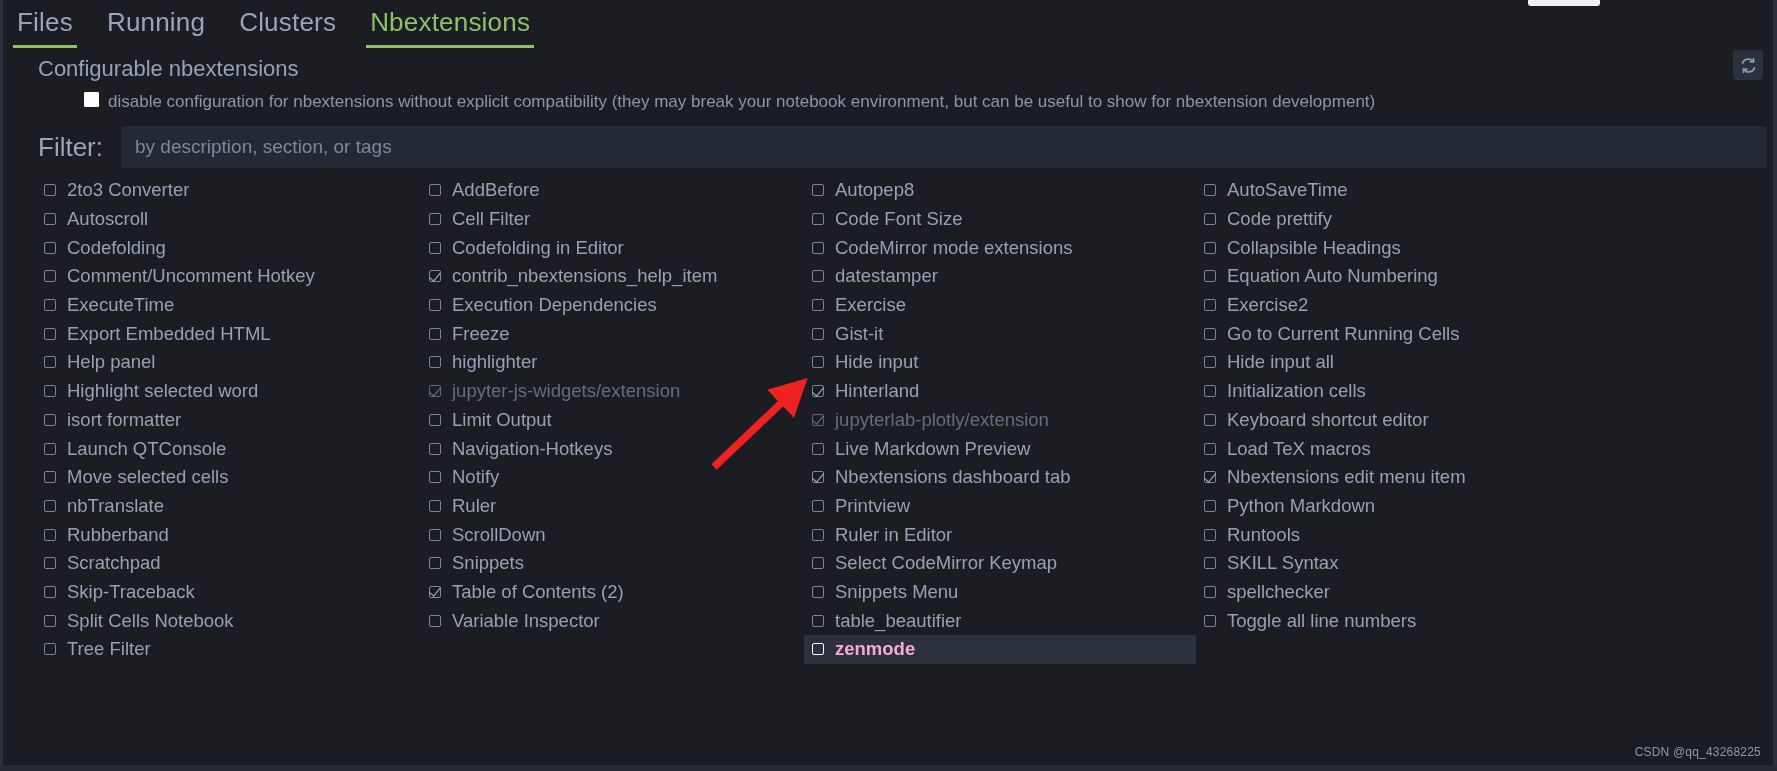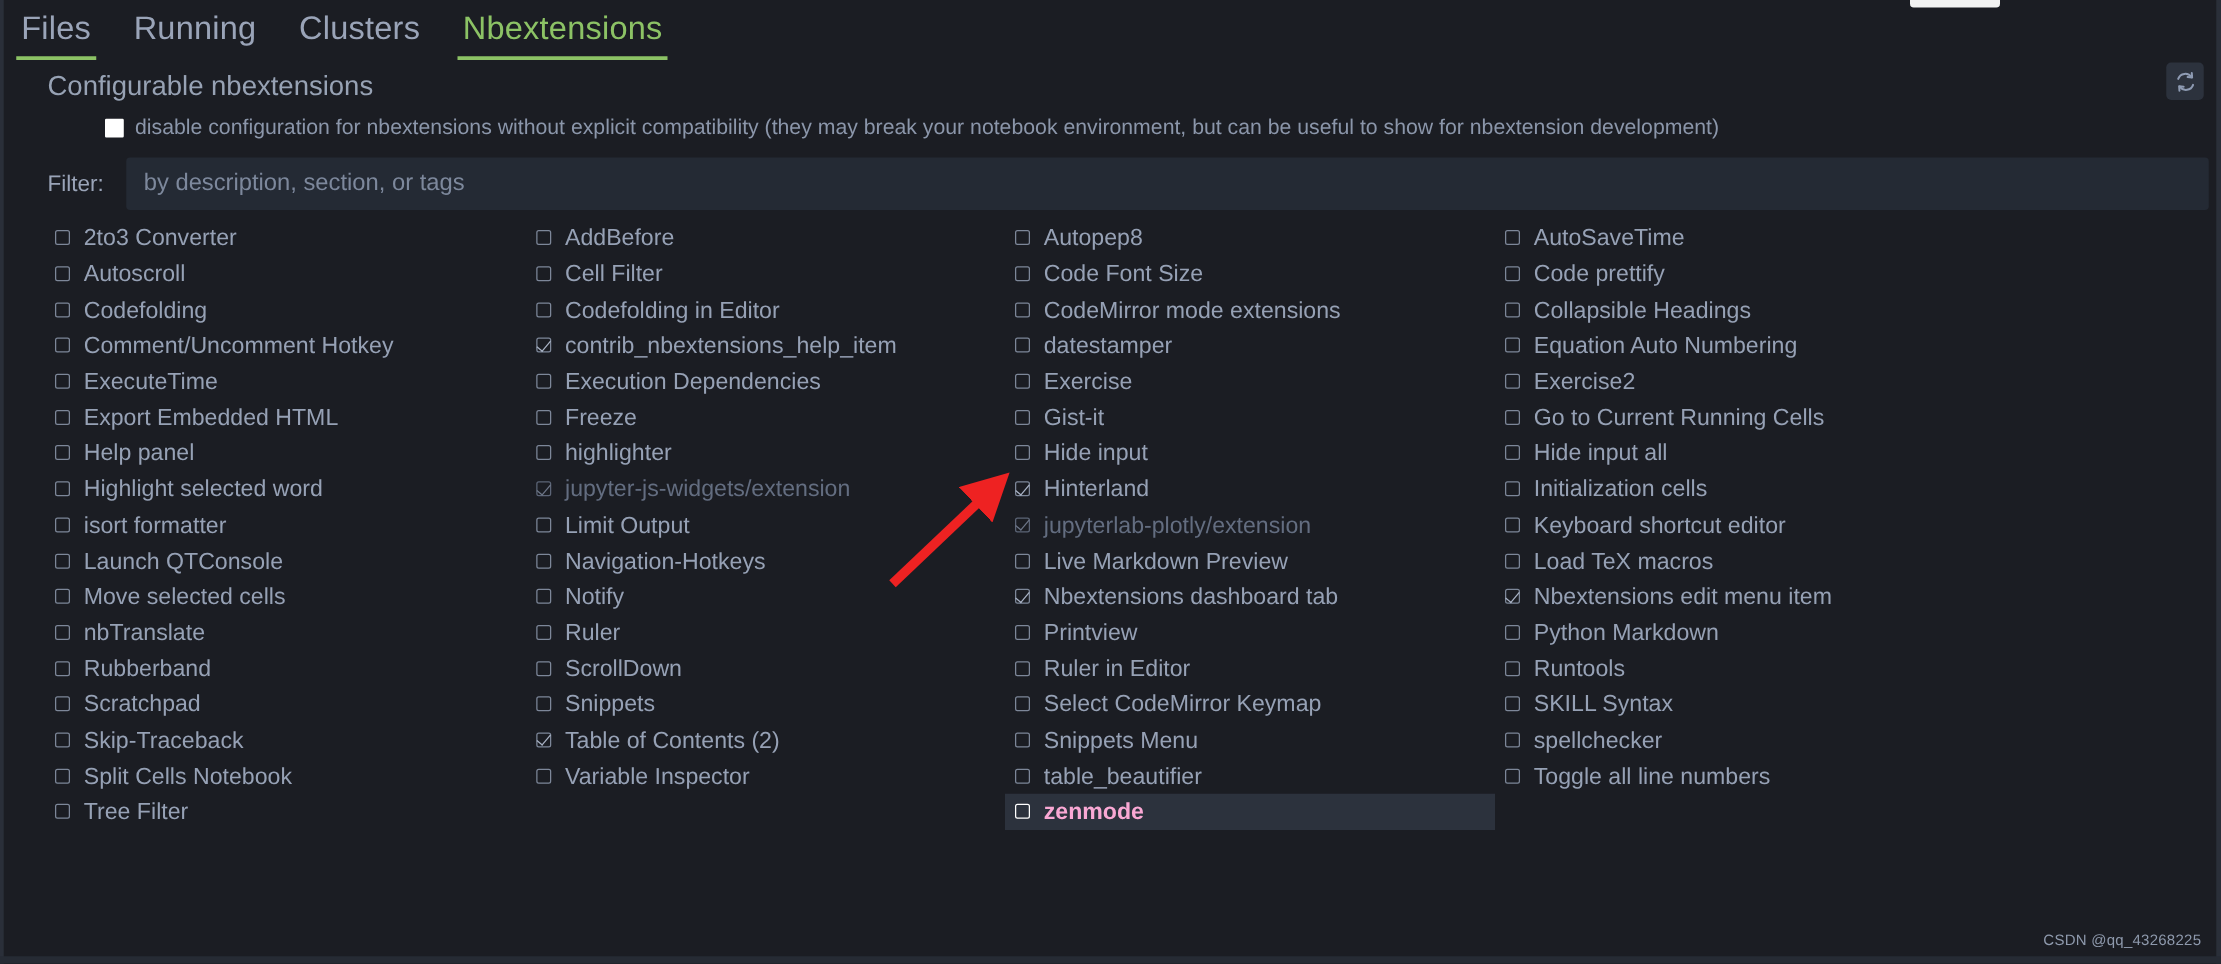--- a/index.html
+++ b/index.html
@@ -92,21 +92,20 @@
     cursor: pointer;
   }
   .refresh-btn svg { display: block; }
 
   
   .disable-row {
     position: absolute;
     top: 92px;
     left: 38px;
     display: flex;
-    align-items: center;
     gap: 9px;
     font-size: 17px;
     color: #8b96aa;
     padding-left: 46px;
   }
   .cb-square {
     width: 13px;
     height: 13px;
     background: #ffffff;
     border: 1px solid #ffffff;
@@ -120,21 +119,21 @@
   .filter-row {
     position: absolute;
     top: 126px;
     left: 38px;
     right: 10px;
     height: 42px;
     display: flex;
     align-items: center;
   }
   .filter-label {
-    font-size: 18px;
+    font-size: 26px;
     color: #9aa4b8;
     margin-right: 18px;
     white-space: nowrap;
     text-align: right;
   }
   .filter-input {
     flex: 1 1 auto;
     height: 42px;
     background: #242a34;
     border: none;

